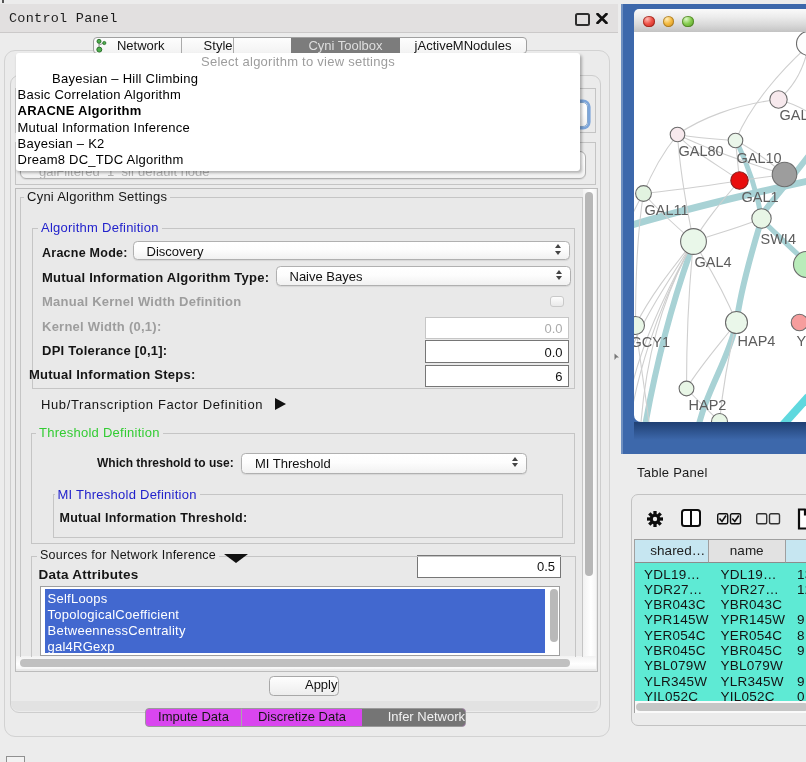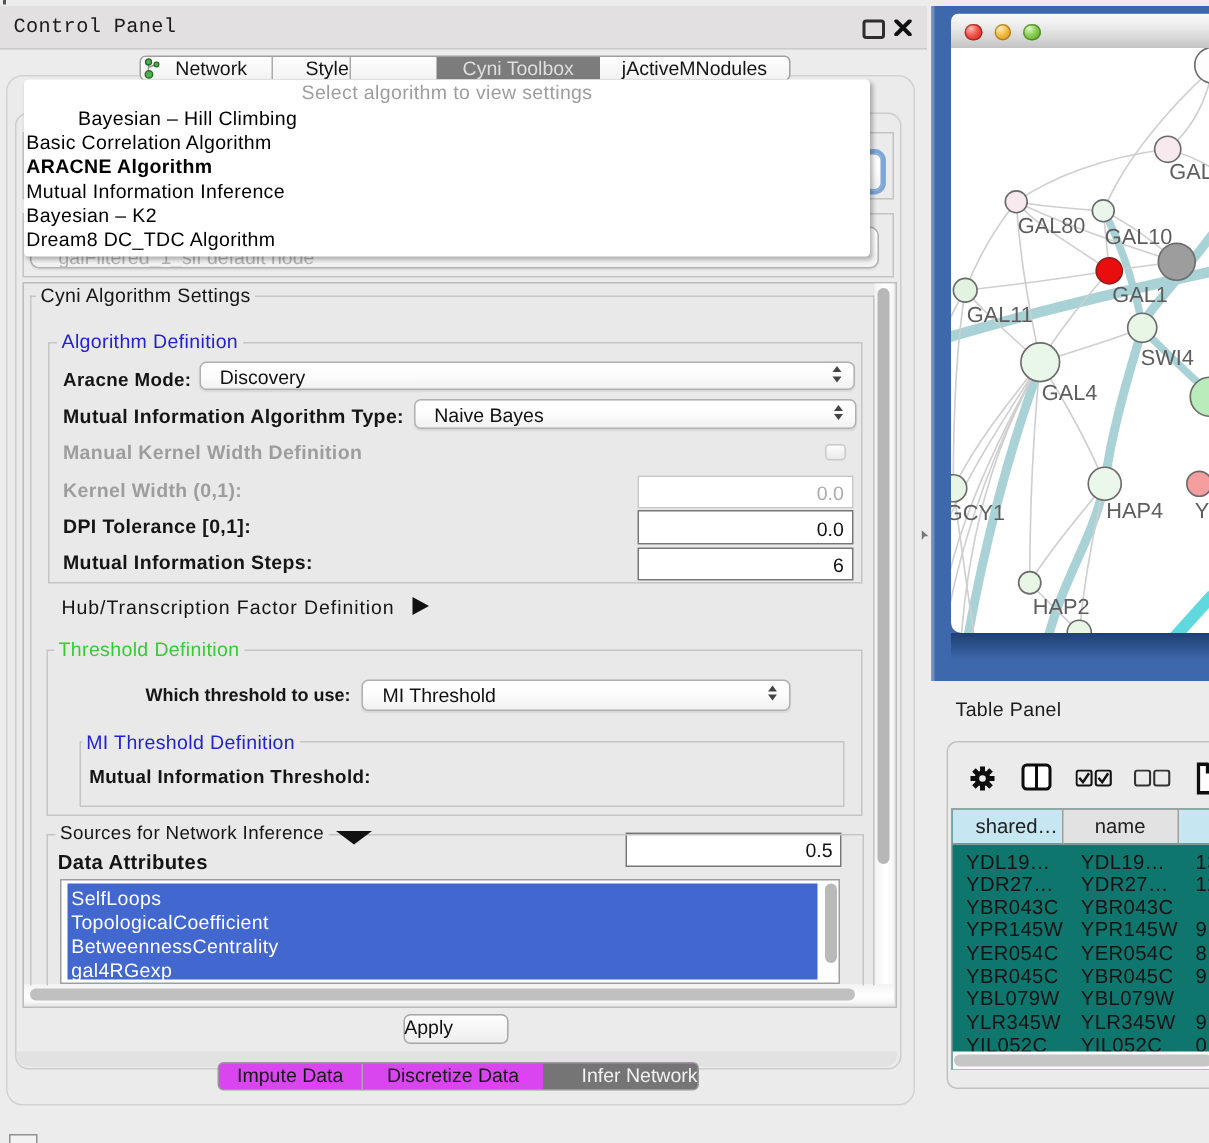--- a/index.html
+++ b/index.html
@@ -77,21 +77,21 @@
       <div class="up"></div>
       <div class="dn"></div>
     </div>
 </div>
 <div class="t b" style="left:42px;top:295px;color:#9d9d9d;">Manual Kernel Width Definition</div>
 <div class="a" style="left:550px;top:296px;width:12px;height:9px;border:1px solid #c9c9c9;border-radius:3px;background:linear-gradient(#fdfdfd,#e9e9e9);"></div>
 <div class="t b" style="left:42px;top:319.5px;color:#9d9d9d;">Kernel Width (0,1):</div>
 <div class="field" style="left:424.5px;top:317px;width:137px;height:16px;border:1px solid #c6c6c6;color:#ababab;padding:4px 5px 0 0;">0.0</div>
 <div class="t b" style="left:42px;top:343.5px;">DPI Tolerance [0,1]:</div>
 <div class="field" style="left:424.5px;top:340px;width:137px;height:16px;border:1.2px solid #767676;color:#111;padding:4.5px 5px 0 0;">0.0</div>
-<div class="t b" style="left:42px;top:368px;">Mutual Information Steps:</div>
+<div class="t b" style="left:29px;top:368px;">Mutual Information Steps:</div>
 <div class="field" style="left:424.5px;top:364.5px;width:137px;height:16px;border:1.2px solid #767676;color:#111;padding:4.5px 5px 0 0;">6</div>
 
 <div class="t" style="left:41px;top:397.5px;letter-spacing:0.62px;">Hub/Transcription Factor Definition</div>
 <div class="a" style="left:274.5px;top:398px;width:0;height:0;border-top:6.3px solid transparent;border-bottom:6.3px solid transparent;border-left:11px solid #111;"></div>
 
 <div class="grp" style="left:31px;top:432.5px;width:542px;height:109px;"></div>
 <div class="grplab" style="left:36px;top:426px;color:#33cc33;">Threshold Definition</div>
 <div class="t b" style="left:97px;top:457px;font-size:12px;letter-spacing:0;">Which threshold to use:</div>
 <div class="combo" style="left:241px;top:452.5px;width:284px;height:19px;">
   <div class="cb-txt" style="top:3.5px;">MI Threshold</div>
@@ -112,21 +112,21 @@
 <div class="t b" style="left:38.5px;top:567.5px;font-size:13.5px;">Data Attributes</div>
 
 <div class="a" style="left:40px;top:586px;width:518px;height:68px;border:1px solid #9e9e9e;background:#fff;"></div>
 <div class="a" style="left:44.5px;top:588.5px;width:500.5px;height:64.5px;background:#4268cf;"></div>
 <div class="t" style="left:47.5px;top:591.5px;color:#fff;">SelfLoops</div>
 <div class="t" style="left:47.5px;top:607.6px;color:#fff;">TopologicalCoefficient</div>
 <div class="t" style="left:47.5px;top:623.7px;color:#fff;">BetweennessCentrality</div>
 <div class="t" style="left:47.5px;top:639.8px;color:#fff;">gal4RGexp</div>
 <div class="a" style="left:549.5px;top:589px;width:8px;height:53px;background:#b9b9b9;border-radius:4px;"></div>
 
-<div class="a" style="left:268.5px;top:675.5px;width:68px;height:18px;border:1px solid #a8a8a8;border-radius:4.5px;background:linear-gradient(#fefefe,#ededed);text-align:left;font-size:13px;line-height:16.5px;color:#111;">Apply</div>
+<div class="a" style="left:268.5px;top:675.5px;width:68px;height:18px;border:1px solid #a8a8a8;border-radius:4.5px;background:linear-gradient(#fefefe,#ededed);text-align:right;font-size:13px;line-height:16.5px;color:#111;">Apply</div>
 
 <div class="a" style="left:145px;top:708px;width:319px;height:16.5px;border:1px solid #9a9a9a;border-radius:4px;background:#d946ef;overflow:hidden;">
   <div class="a" style="left:0;top:0;width:95px;height:100%;text-align:center;font-size:13px;line-height:16.5px;color:#161616;">Impute Data</div>
   <div class="a" style="left:95px;top:0;width:1px;height:100%;background:#a8a8a8;"></div>
   <div class="a" style="left:96px;top:0;width:120px;height:100%;text-align:center;font-size:13px;line-height:16.5px;color:#161616;">Discretize Data</div>
   <div class="a" style="left:216px;top:0;width:103px;height:100%;background:#757575;text-align:right;font-size:13px;line-height:16.5px;color:#f2f2f2;">Infer Network</div>
 </div>
 
 <div class="a" style="left:93px;top:36.5px;width:432px;height:15.8px;border:1px solid #a0a0a0;border-radius:4px;background:linear-gradient(#fdfdfd,#f3f3f3);overflow:hidden;">
   <div class="a" style="left:0;top:0;width:86.5px;height:100%;text-align:center;font-size:13px;line-height:15.8px;color:#141414;padding-left:7px;box-sizing:border-box;">Network</div>
@@ -264,21 +264,21 @@
 </svg>
 <svg class="a" style="left:756px;top:512.5px;" width="25" height="12" viewBox="0 0 25 12">
   <rect x="0.7" y="0.7" width="10" height="10" rx="1.5" fill="none" stroke="#333" stroke-width="1.4"></rect>
   <rect x="13.5" y="0.7" width="10" height="10" rx="1.5" fill="none" stroke="#333" stroke-width="1.4"></rect>
 </svg>
 <svg class="a" style="left:797px;top:507.5px;" width="14" height="22" viewBox="0 0 14 22">
   <path d="M2 1.5 L8 1.5 L13 6.5 L13 20.5 L2 20.5 Z" fill="#fff" stroke="#0d0d0d" stroke-width="2.2"></path>
   <path d="M8 1.5 L8 6.5 L13 6.5" fill="none" stroke="#0d0d0d" stroke-width="2.2"></path>
 </svg>
 
-<div class="a" style="left:633.5px;top:538.5px;width:172.5px;height:173px;background:#0f766e;border-top:1px solid #a0a0a0;border-left:1px solid #a0a0a0;overflow:hidden;">
+<div class="a" style="left:633.5px;top:538.5px;width:172.5px;height:173px;background:#5eead4;border-top:1px solid #a0a0a0;border-left:1px solid #a0a0a0;overflow:hidden;">
   <div class="a" style="left:0;top:0;width:74.5px;height:23px;background:#c6e6f1;border-right:1px solid #9f9f9f;border-bottom:1px solid #8c8c8c;box-sizing:border-box;text-align:center;font-size:13.5px;line-height:22px;color:#202020;padding-left:13px;">shared…</div>
   <div class="a" style="left:74.5px;top:0;width:76.5px;height:23px;background:#e2e2e2;border-right:1px solid #9f9f9f;border-bottom:1px solid #8c8c8c;box-sizing:border-box;text-align:center;font-size:13.5px;line-height:22px;color:#202020;">name</div>
   <div class="a" style="left:151px;top:0;width:22px;height:23px;background:#c6e6f1;border-bottom:1px solid #8c8c8c;box-sizing:border-box;"></div>
   <div class="t" style="left:9.5px;top:28px;font-size:13.5px;color:#141414;">YDL19…</div>
     <div class="t" style="left:86px;top:28px;font-size:13.5px;color:#141414;">YDL19…</div>
     <div class="t" style="left:162.5px;top:28px;font-size:13.5px;color:#141414;">13</div>
   <div class="t" style="left:9.5px;top:43.3px;font-size:13.5px;color:#141414;">YDR27…</div>
     <div class="t" style="left:86px;top:43.3px;font-size:13.5px;color:#141414;">YDR27…</div>
     <div class="t" style="left:162.5px;top:43.3px;font-size:13.5px;color:#141414;">12</div>
   <div class="t" style="left:9.5px;top:58.6px;font-size:13.5px;color:#141414;">YBR043C</div>

